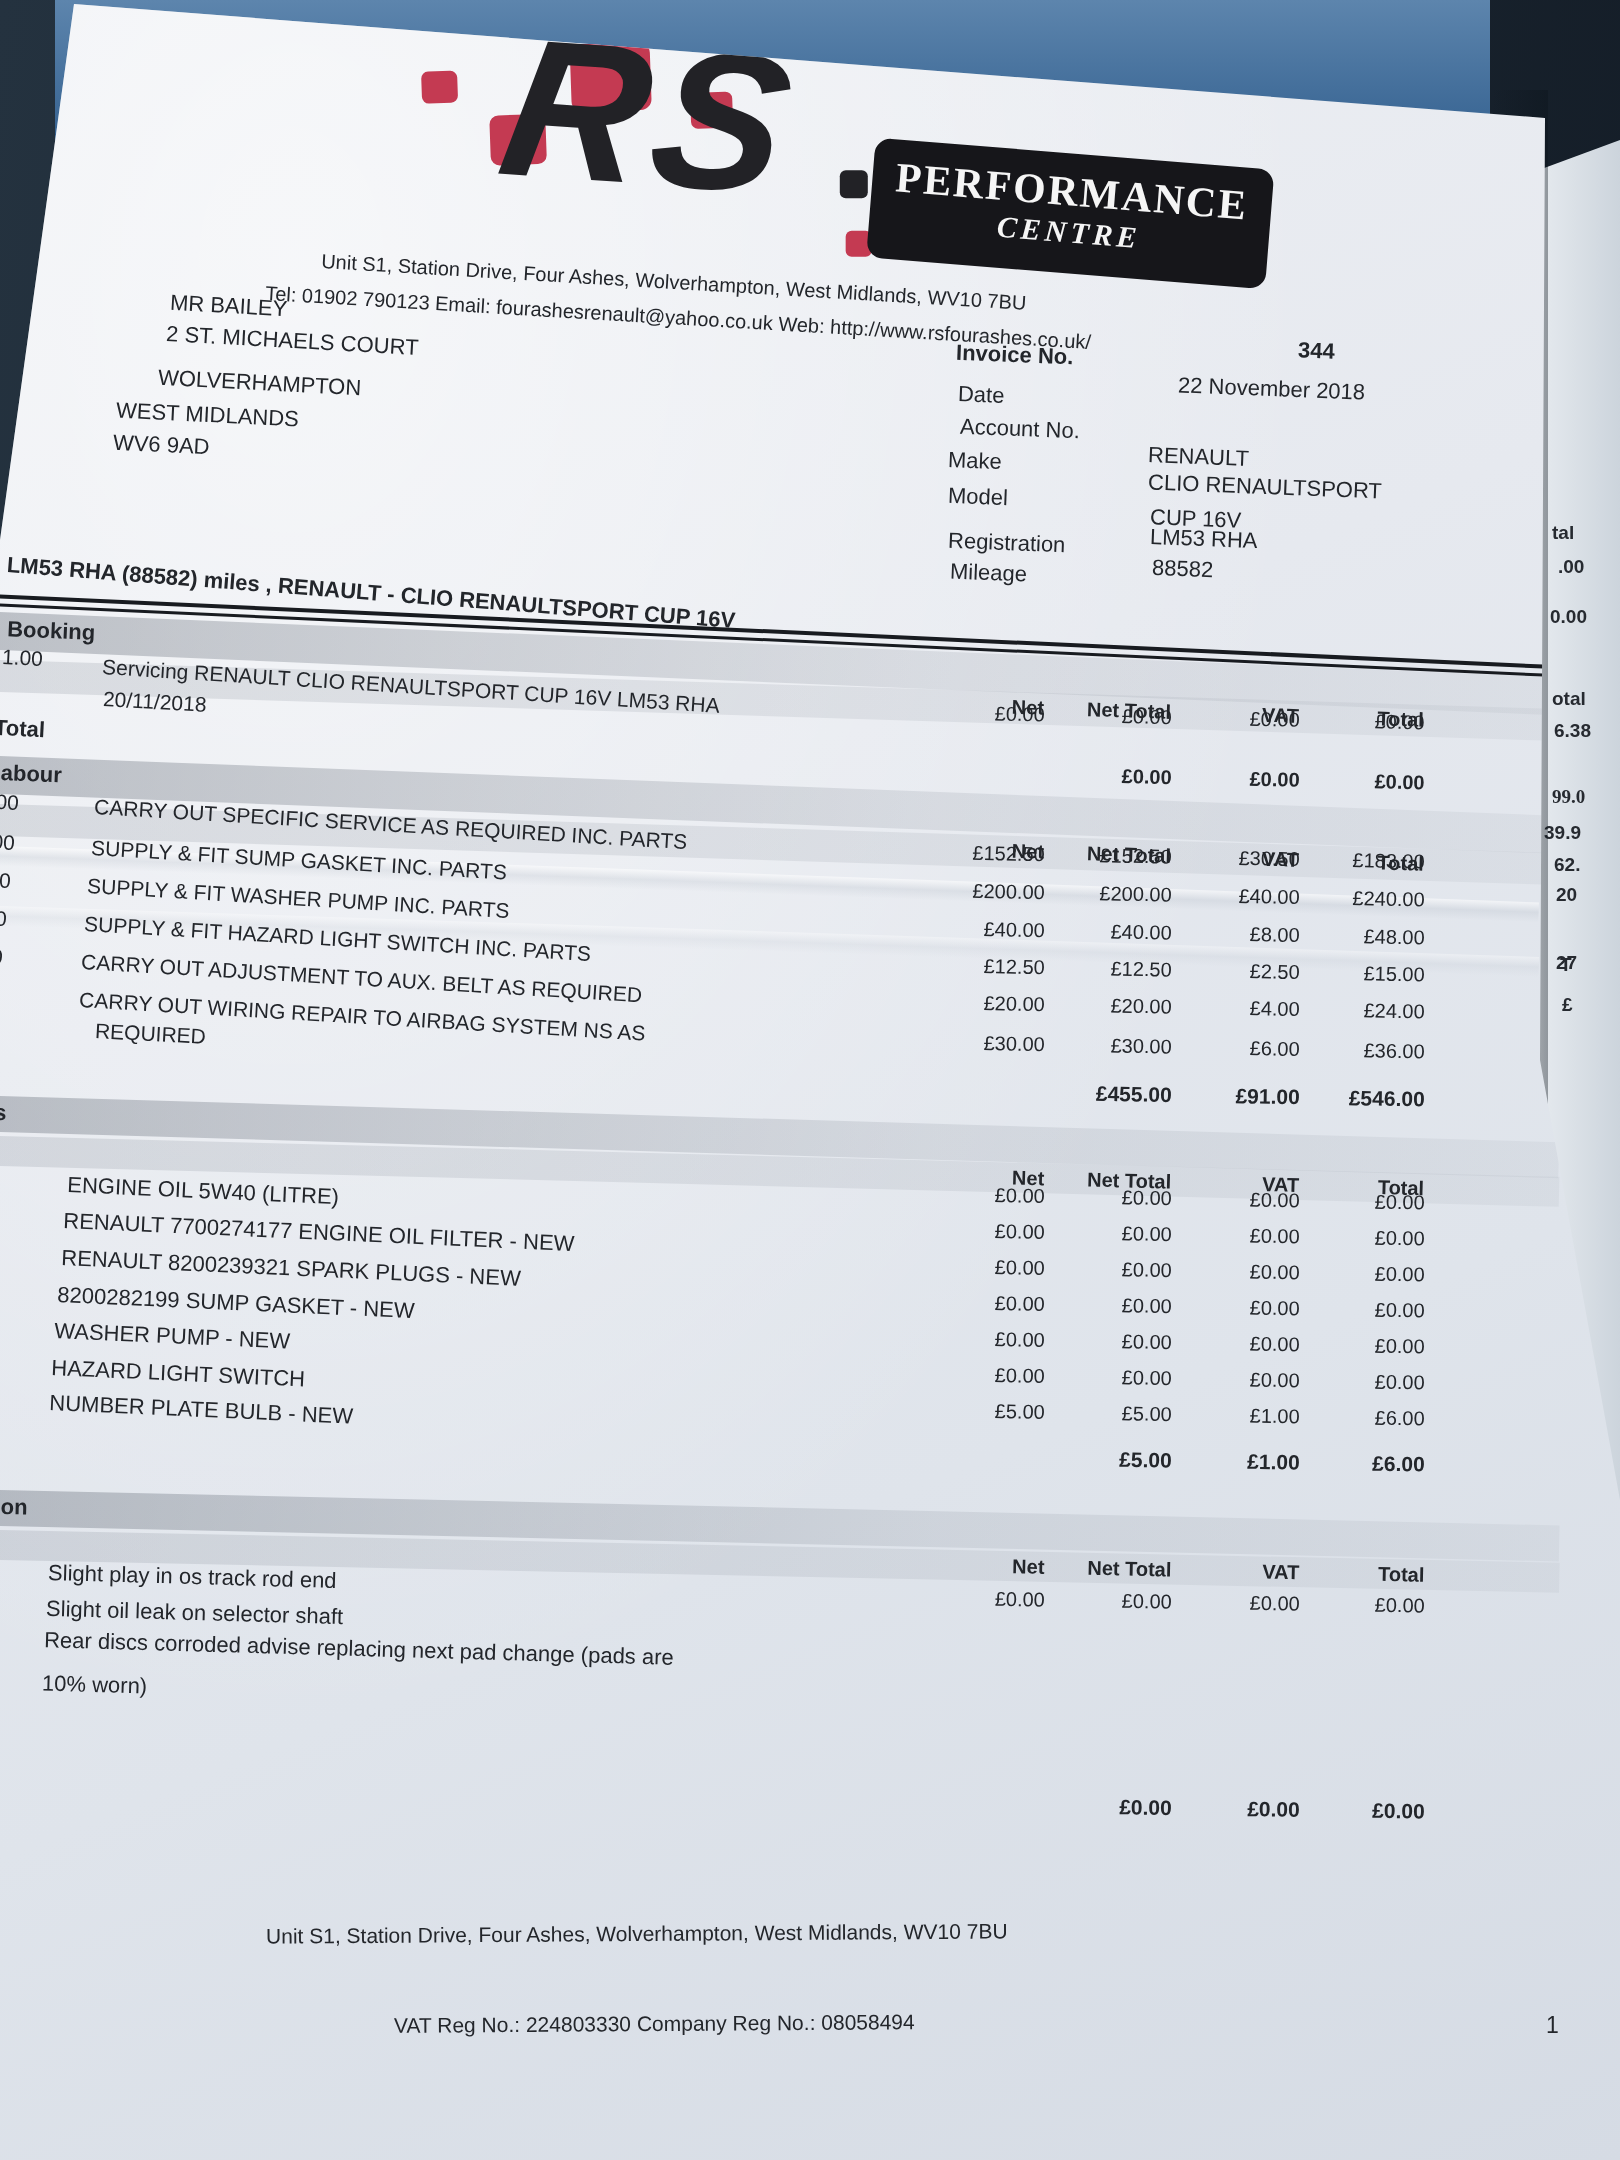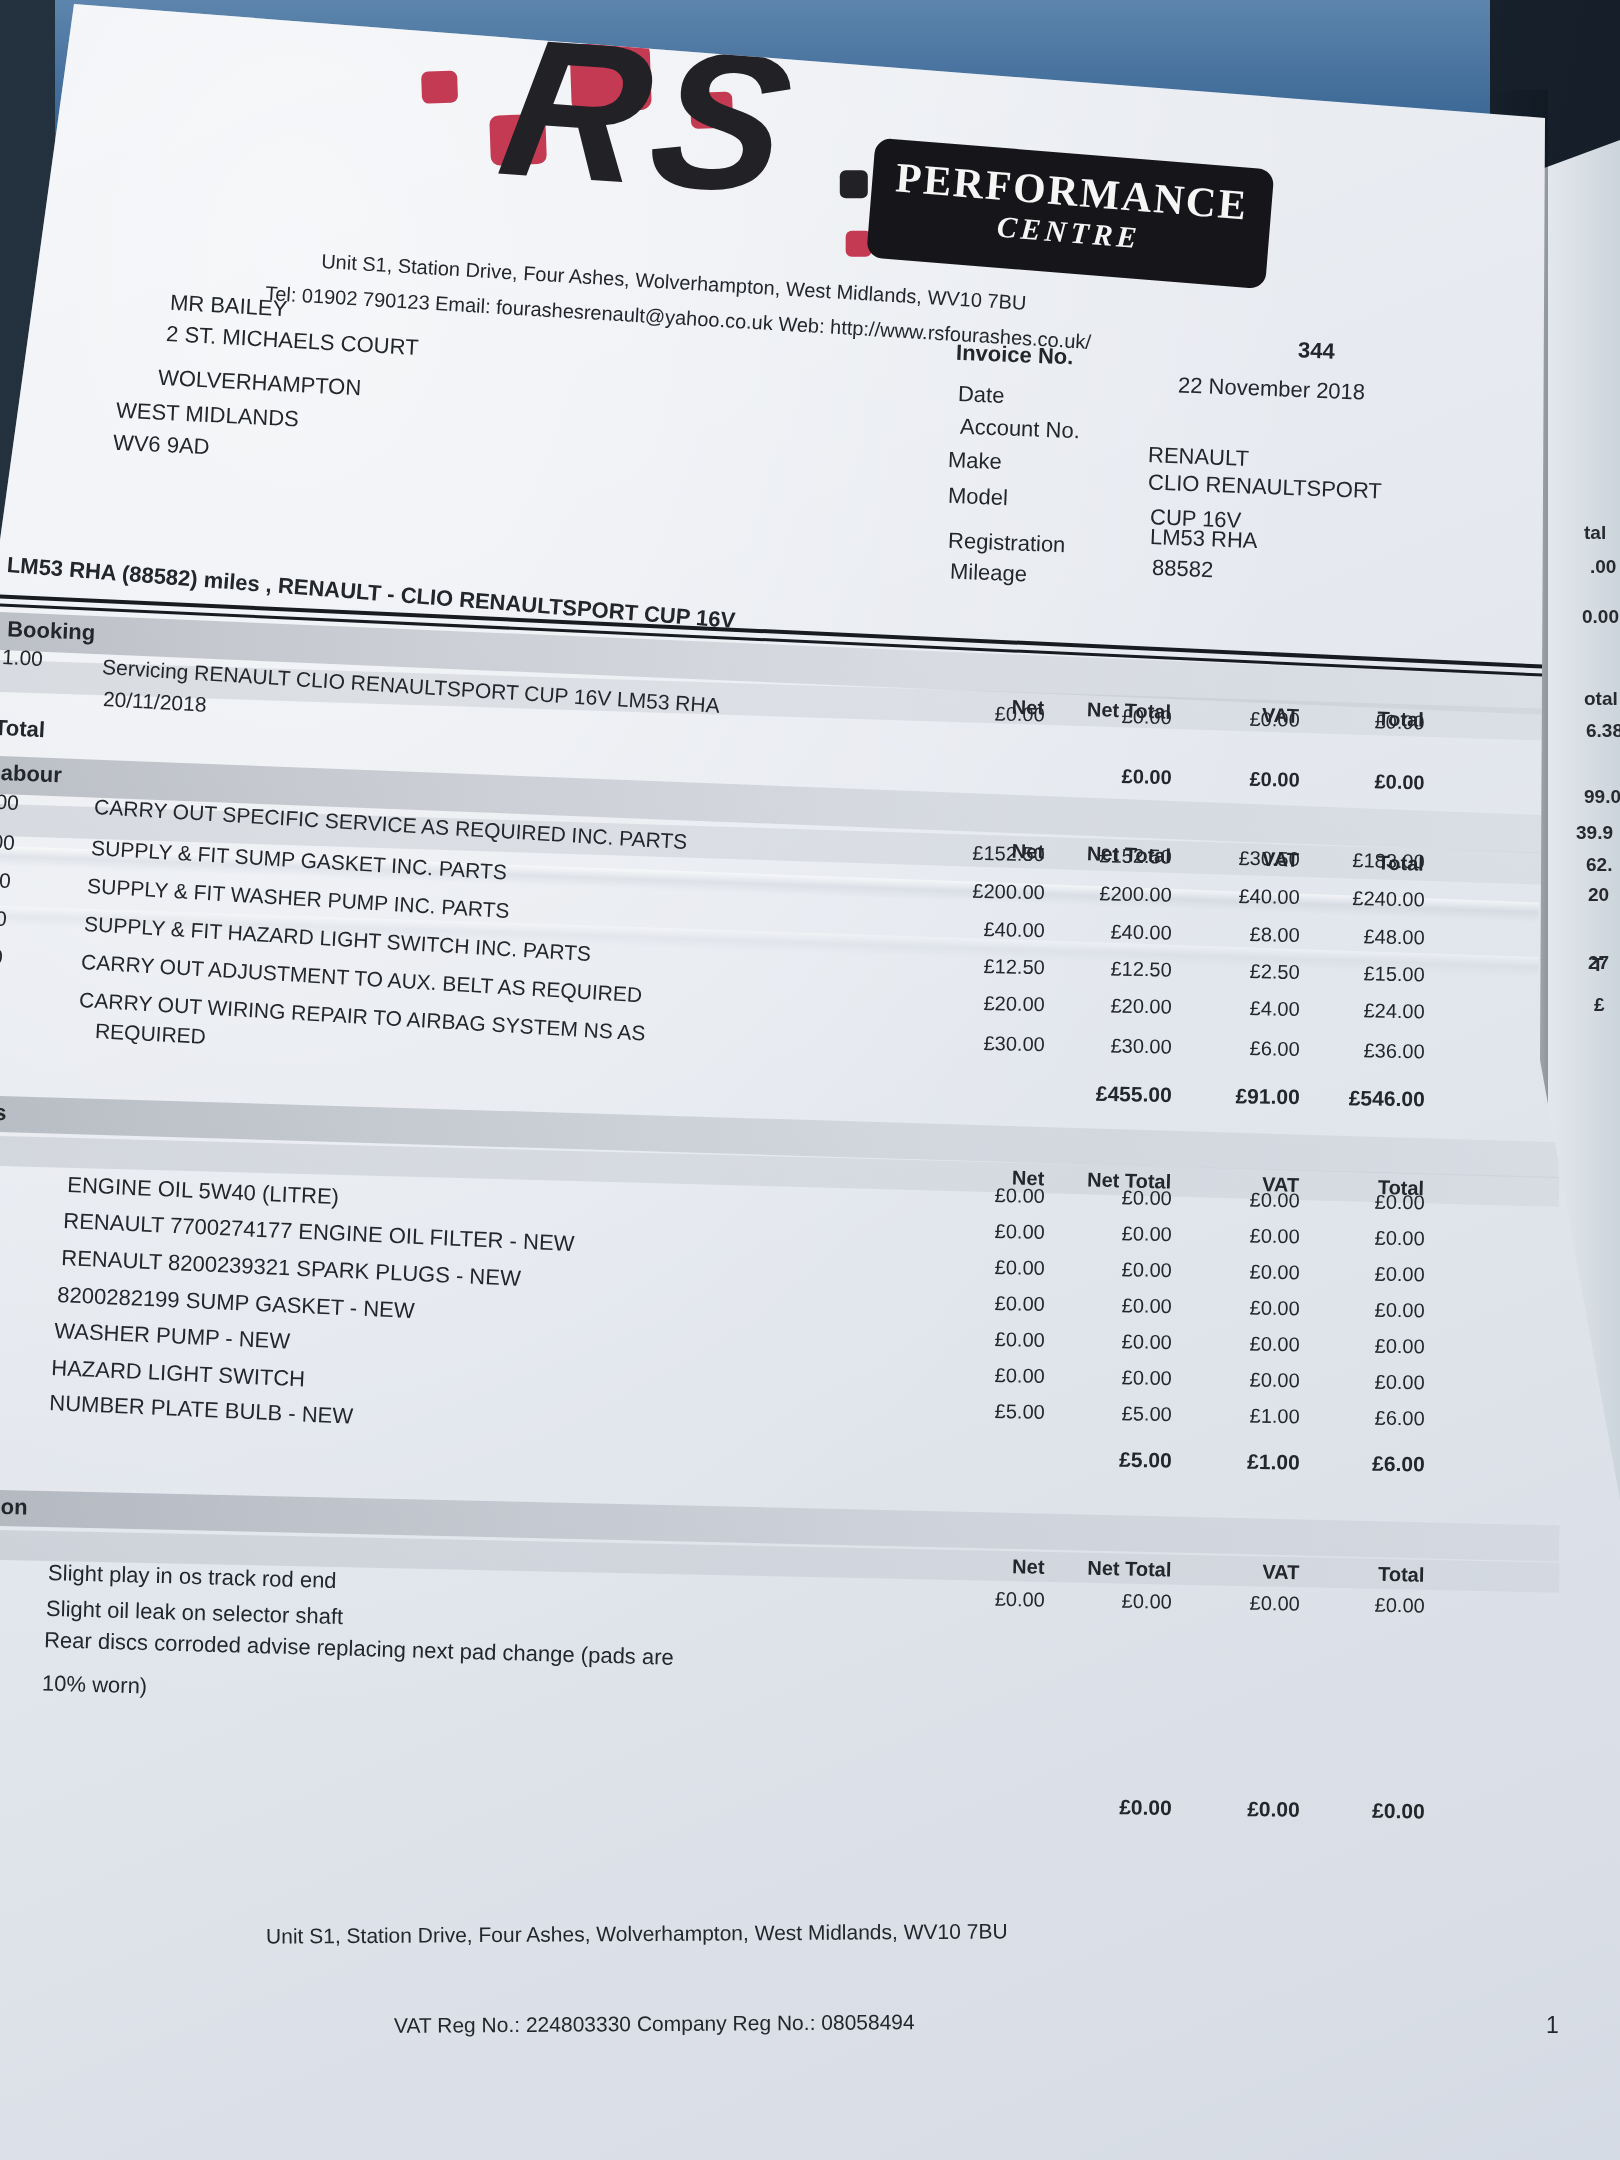--- a/index.html
+++ b/index.html
@@ -7,21 +7,21 @@
     background:linear-gradient(100deg,#24323f 0%,#1a2530 55%,#121a24 100%);
     font-family:"Liberation Sans",sans-serif;color:#23262b;}
   .abs{position:absolute;}
   
   .desk-band{left:55px;top:0;width:1435px;height:150px;
     background:linear-gradient(180deg,#5d85ad,#33608f);}
   
   .sheet2{left:1528px;top:140px;width:92px;height:2020px;
     background:linear-gradient(90deg,#e9edf1,#ccd4dc);
     clip-path:polygon(0 34px,100% 0,100% 100%,0 100%);}
-  .frag{position:absolute;font-weight:bold;font-size:19px;color:#262a30;white-space:nowrap;margin-left:32px;}
+  .frag{position:absolute;font-weight:bold;font-size:19px;color:#262a30;white-space:nowrap;}
   .edge-shadow{left:1492px;top:90px;width:56px;height:2070px;
     background:linear-gradient(90deg,rgba(10,18,26,0) 0%,rgba(10,18,26,0.38) 100%);}
   
   .paper{left:0;top:0;width:1620px;height:2160px;
     background:
       radial-gradient(ellipse at 18% 12%, rgba(255,255,255,0.55), rgba(255,255,255,0) 55%),
       linear-gradient(158deg,#eef0f4 0%,#e6e9ef 38%,#dfe4eb 66%,#d5dbe4 100%);
     clip-path:polygon(74px 4px,1545px 118px,1540px 1060px,1620px 1500px,1620px 2160px,0 2160px,0 540px);}
   .crease{height:20px;background:linear-gradient(180deg,rgba(255,255,255,0.55),rgba(160,170,182,0.18),rgba(255,255,255,0));}
   .t{position:absolute;white-space:nowrap;}
@@ -55,21 +55,21 @@
 <div class="scene">
 
   <div class="abs desk-band"></div>
 
   <div class="abs sheet2">
     <span class="frag" style="left:24px;top:382px;">tal</span>
     <span class="frag" style="left:30px;top:416px;">.00</span>
     <span class="frag" style="left:22px;top:466px;">0.00</span>
     <span class="frag" style="left:24px;top:548px;">otal</span>
     <span class="frag" style="left:26px;top:580px;">6.38</span>
-    <span class="frag" style="left:24px;top:646px;">99.0</span>
+    <span class="frag" style="left:24px;top:646px;font-family:Liberation Serif, serif;">99.0</span>
     <span class="frag" style="left:16px;top:682px;">39.9</span>
     <span class="frag" style="left:26px;top:714px;">62.</span>
     <span class="frag" style="left:28px;top:744px;">20</span>
     <span class="frag" style="left:28px;top:812px;">27</span>
     <span class="frag" style="left:32px;top:814px;">T</span>
     <span class="frag" style="left:34px;top:854px;">£</span>
   </div>
 
   <div class="abs edge-shadow"></div>
 

